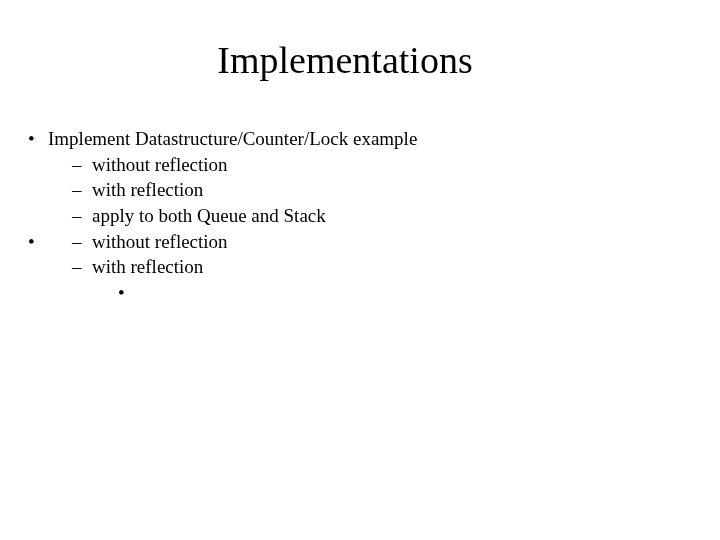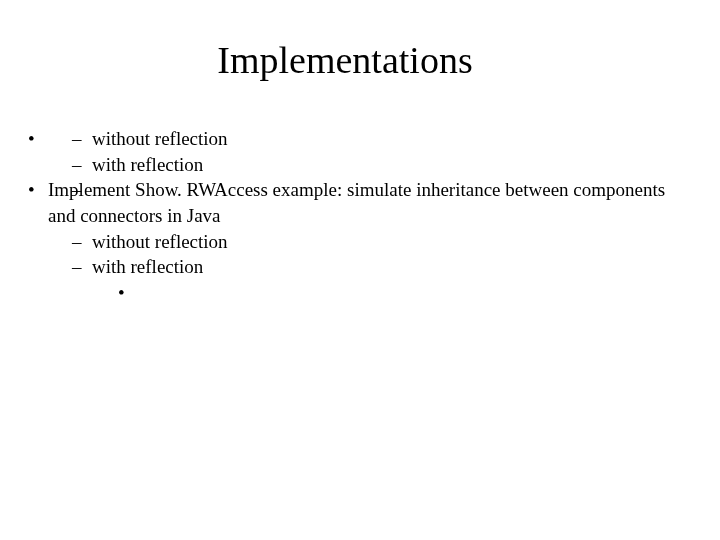--- a/index.html
+++ b/index.html
@@ -75,38 +75,39 @@
 </head>
 <body>
 
 <div class="slide">
   <h1 class="title">Implementations</h1>
 
   <ul class="bullets">
 
     <li>
       <span class="dot">•</span>
+      <span>Implement Datastructure/Counter/Lock example</span>
       <ul class="dashes">
         <li>
           <span class="dash">–</span>
           <span>without reflection</span>
         </li>
         <li>
           <span class="dash">–</span>
           <span>with reflection</span>
         </li>
         <li>
           <span class="dash">–</span>
+          <span>apply to both Queue and Stack</span>
         </li>
       </ul>
     </li>
 
     <li>
       <span class="dot">•</span>
-      <span>Implement Show. RWAccess example: simulate inheritance between components and connectors in Java</span>
       <ul class="dashes">
         <li>
           <span class="dash">–</span>
           <span>without reflection</span>
         </li>
         <li>
           <span class="dash">–</span>
           <span>with reflection</span>
           <ul class="subbullets">
             <li>

